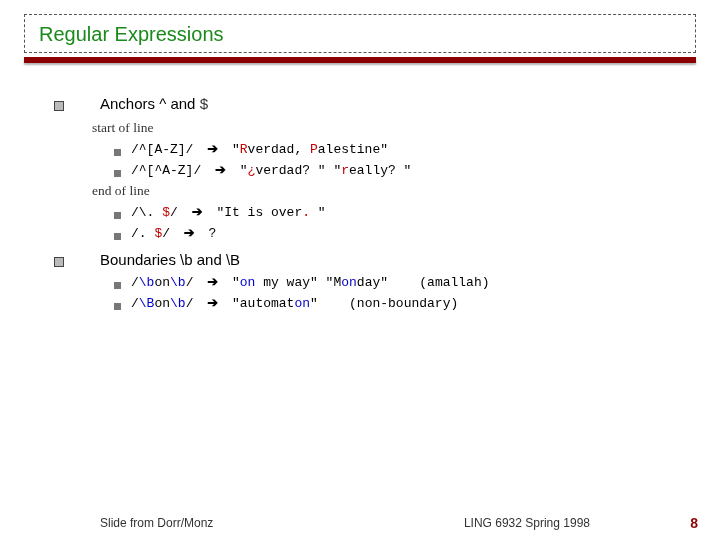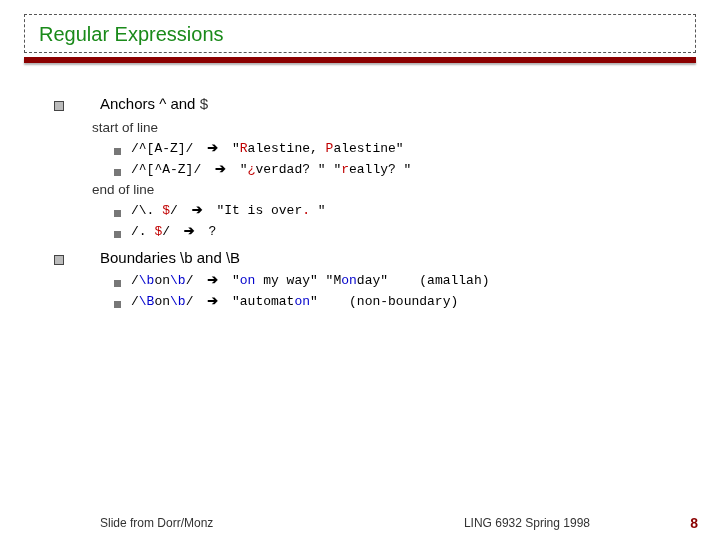--- a/index.html
+++ b/index.html
@@ -44,21 +44,21 @@
     border: 1px solid #444;
     background: #bbb;
     margin-right: 10px;
     flex-shrink: 0;
     position: relative;
     top: 2px;
   }
   .lvl1 .txt { font-size: 15px; }
   .mono { font-family: "Courier New", monospace; color: #333; }
   .sub {
-    font-family: Liberation Sans, sans-serif;
+    font-family: Liberation Serif, serif;
     font-size: 13.5px;
     margin-left: 38px;
     margin-top: 0;
     margin-bottom: 2px;
     color: #333;
   }
   .lvl3 {
     display: flex;
     align-items: baseline;
     margin: 5px 0 5px 60px;
@@ -125,21 +125,21 @@
     </div>
   </div>
 
   <div class="sub">start of line</div>
 
   <div class="lvl3">
     <div class="sq"></div>
     <div>
       <span>/^[A-Z]/</span>
       <span class="arrow">➔</span>
-      <span>"</span><span class="hl-r">R</span><span>alestine, </span><span class="hl-r">P</span><span>alestine"</span>
+      <span>"</span><span class="hl-r">R</span><span>verdad, </span><span class="hl-r">P</span><span>alestine"</span>
     </div>
   </div>
 
   <div class="lvl3">
     <div class="sq"></div>
     <div>
       <span>/^[^A-Z]/</span>
       <span class="arrow">➔</span>
       <span>"</span><span class="hl-r">¿</span><span>verdad? " "</span><span class="hl-r">r</span><span>eally? "</span>
     </div>

